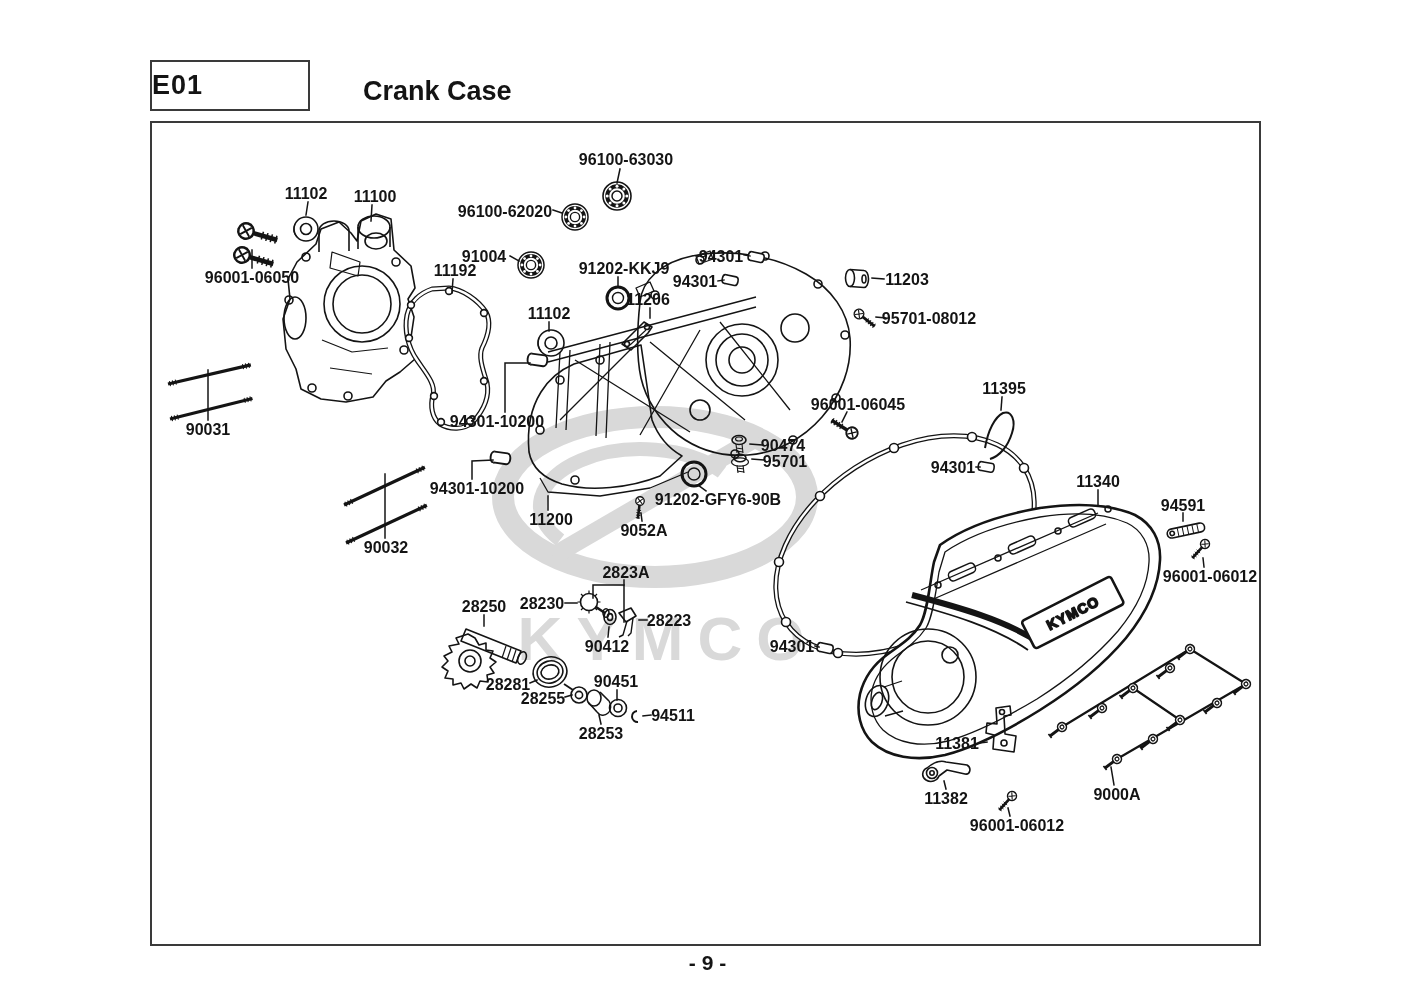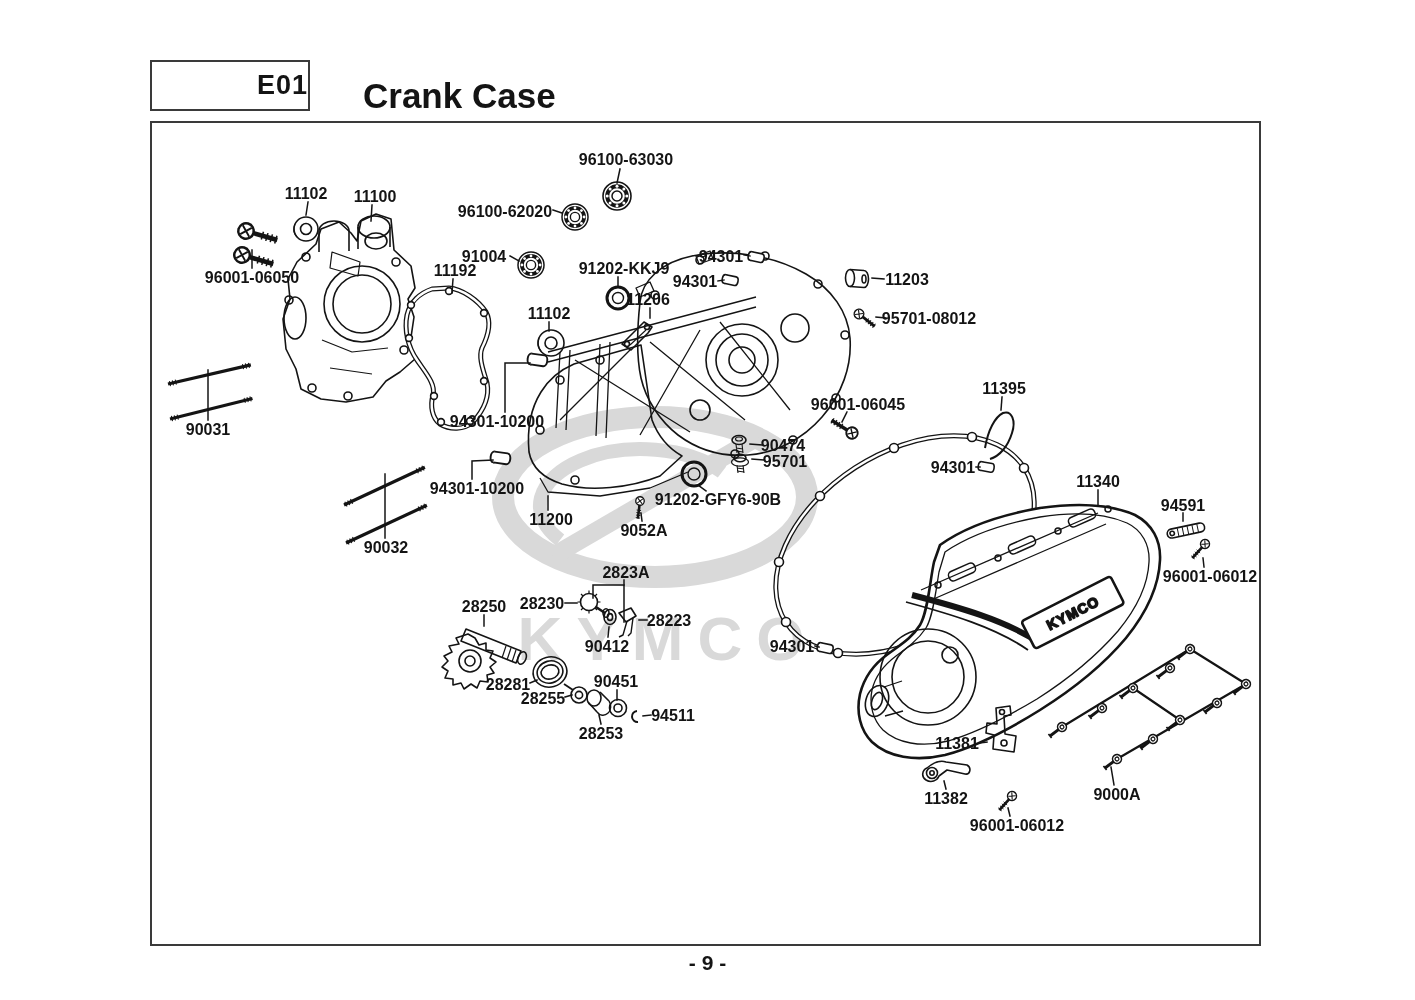--- a/index.html
+++ b/index.html
@@ -2,23 +2,23 @@
 <html><head>
 <meta charset="utf-8">
 <style>
   html,body{margin:0;padding:0;background:#fff;}
   .page{position:relative;width:1415px;height:1000px;background:#fff;overflow:hidden;
         font-family:"Liberation Sans",sans-serif;color:#141414;}
   .frame{position:absolute;left:150px;top:121px;width:1111px;height:825px;
          border:2px solid #3a3a3a;box-sizing:border-box;background:#fff;}
   .code-box{position:absolute;left:150px;top:60px;width:160px;height:51px;
             border:2px solid #3a3a3a;box-sizing:border-box;background:#fff;
-            display:flex;align-items:center;justify-content:flex-end;}
+            display:flex;align-items:center;justify-content:flex-start;}
   .code-box span{font-size:27px;font-weight:bold;letter-spacing:1px;}
-  .doc-title{position:absolute;left:363px;top:76px;font-size:35px;font-weight:bold;}
+  .doc-title{position:absolute;left:363px;top:76px;font-size:27px;font-weight:bold;}
   .pageno{position:absolute;left:0;top:951px;width:1415px;text-align:center;
           font-size:21px;font-weight:bold;}
   svg.diagram{position:absolute;left:0;top:0;}
   .plabel{font:bold 16px "Liberation Sans",sans-serif;fill:#141414;
           text-anchor:middle;dominant-baseline:central;}
   .leader{stroke:#141414;stroke-width:1.5;fill:none;stroke-linecap:square;}
   .wmtext{font:bold 62px "Liberation Sans",sans-serif;letter-spacing:14px;
           fill:#d9d9d9;text-anchor:middle;}
   .badgetext{font:bold 14px "Liberation Sans",sans-serif;letter-spacing:1px;
           fill:#141414;text-anchor:middle;dominant-baseline:central;}

